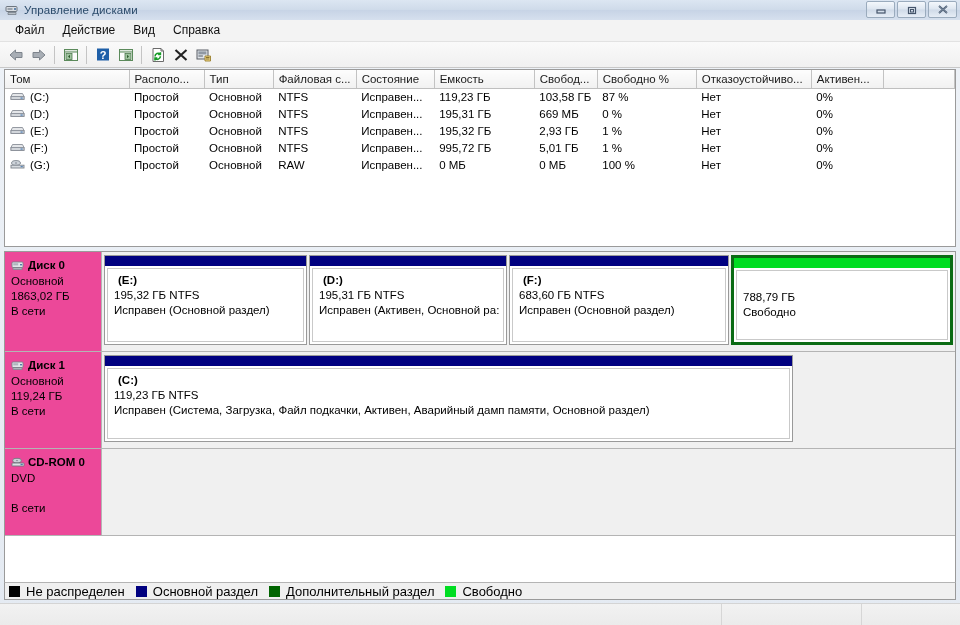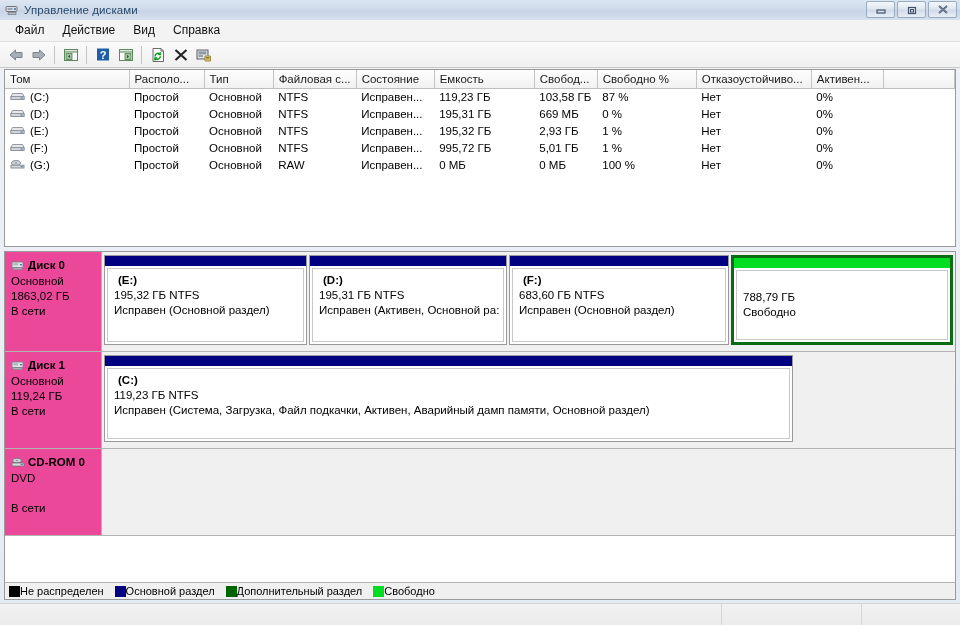--- a/index.html
+++ b/index.html
@@ -193,21 +193,21 @@
     flex: none;
     height: 18px;
     margin: 0 4px;
     border: 1px solid #9a9a9a;
     border-top: 1px solid #b4b4b4;
     background: #f0f0f0;
     display: flex; align-items: center;
     padding-left: 4px;
     gap: 5px;
   }
-  .lg { display: flex; align-items: center; gap: 0; font-size: 11px; color:#000; margin-right: 6px;}
+  .lg { display: flex; align-items: center; gap: 6px; font-size: 13px; color:#000; margin-right: 6px;}
   .lgsw { width: 11px; height: 11px; display:inline-block; }
 
   
   #statusbar {
     flex: none;
     height: 22px;
     display: flex;
     align-items: stretch;
     background: linear-gradient(180deg,#f2f2f2 0%,#ebebeb 100%);
     border-top: 1px solid #d4d4d4;

